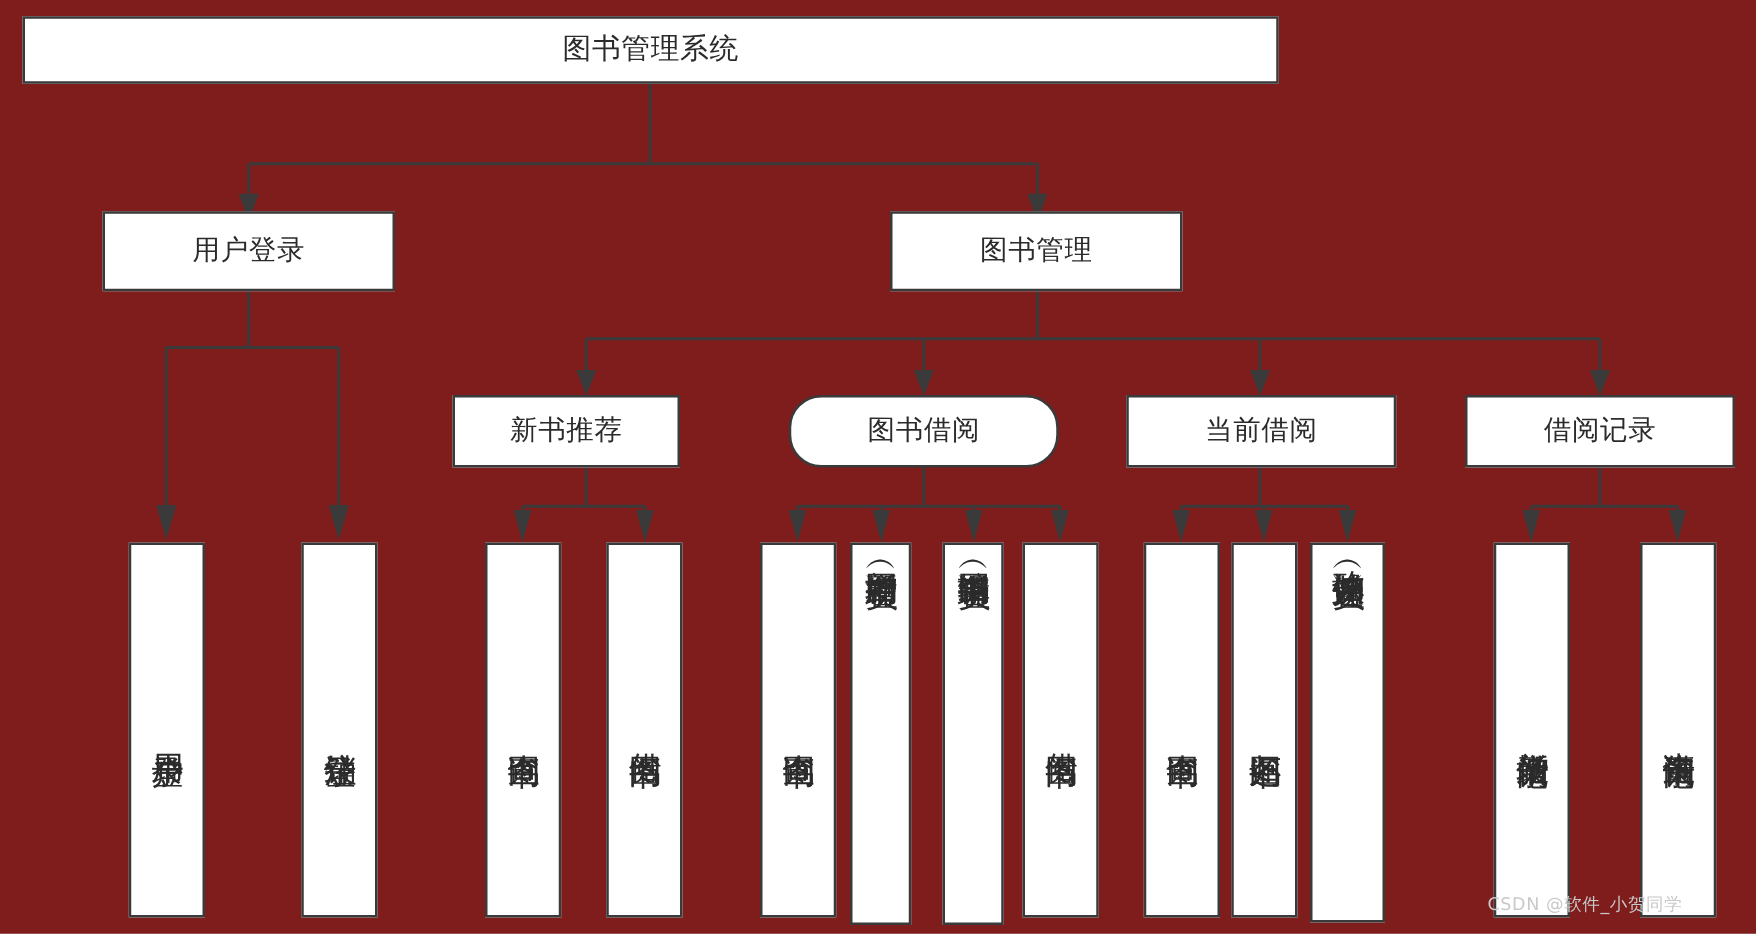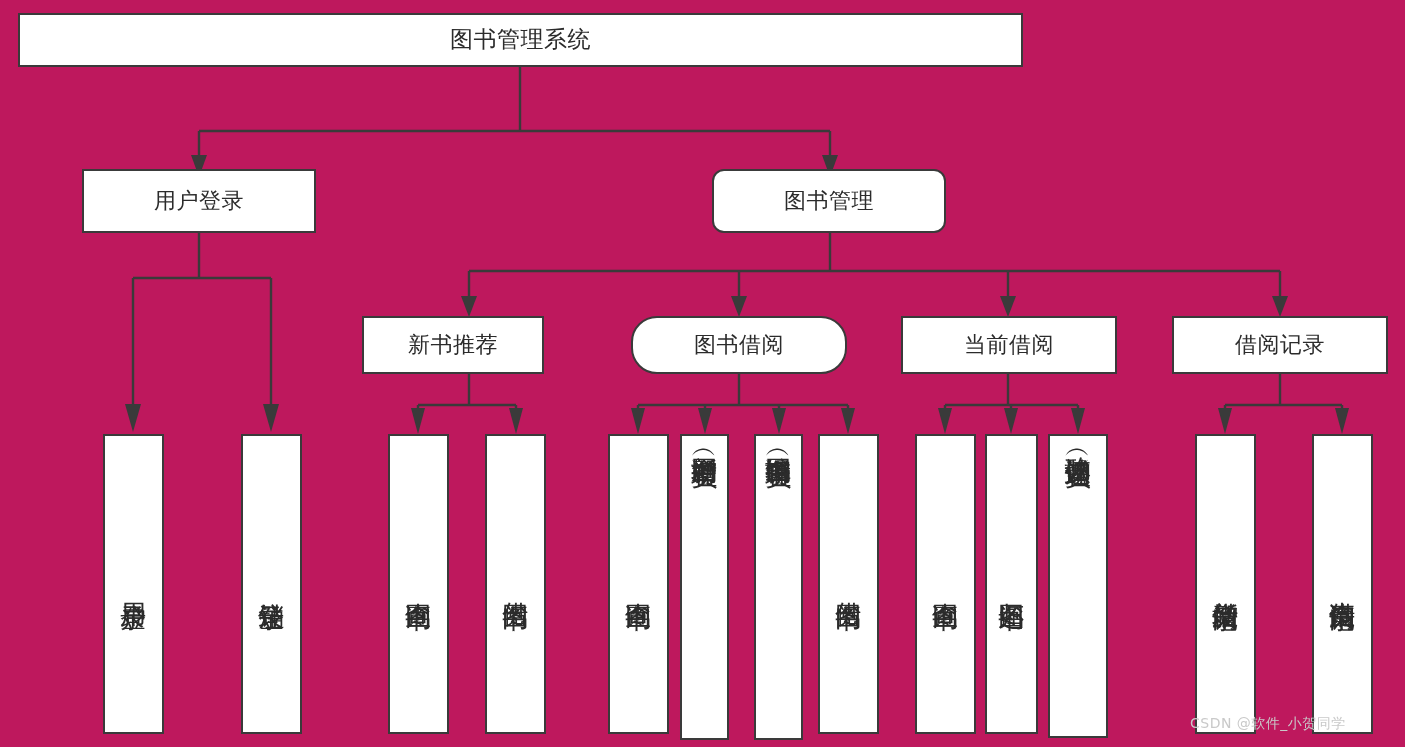--- a/index.html
+++ b/index.html
@@ -10,21 +10,21 @@
   body {
     font-family: "DejaVu Sans", "Liberation Sans", sans-serif;
     width: 1405px;
     height: 747px;
     overflow: hidden;
   }
   #diagram {
     position: relative;
     width: 1405px;
     height: 747px;
-    background: #be185d;
+    background: #7f1d1d;
   }
   #edges {
     position: absolute;
     left: 0;
     top: 0;
     width: 1405px;
     height: 747px;
   }
   .node {
     position: absolute;
@@ -159,21 +159,21 @@
     </g>
   </svg>
 
   <div class="node h-node root" style="left:18px; top:13px; width:1005px; height:54px;">
     <span class="lbl">图书管理系统</span>
   </div>
 
   <div class="node h-node" style="left:82px; top:169px; width:234px; height:64px;">
     <span class="lbl">用户登录</span>
   </div>
-  <div class="node h-node" style="left:712px; top:169px; width:234px; height:64px;border-radius:12px;">
+  <div class="node h-node" style="left:712px; top:169px; width:234px; height:64px;">
     <span class="lbl">图书管理</span>
   </div>
 
   <div class="node h-node" style="left:362px; top:316px; width:182px; height:58px;">
     <span class="lbl">新书推荐</span>
   </div>
   <div class="node h-node" style="left:631px; top:316px; width:216px; height:58px;border-radius:26px;">
     <span class="lbl">图书借阅</span>
   </div>
   <div class="node h-node" style="left:901px; top:316px; width:216px; height:58px;">

